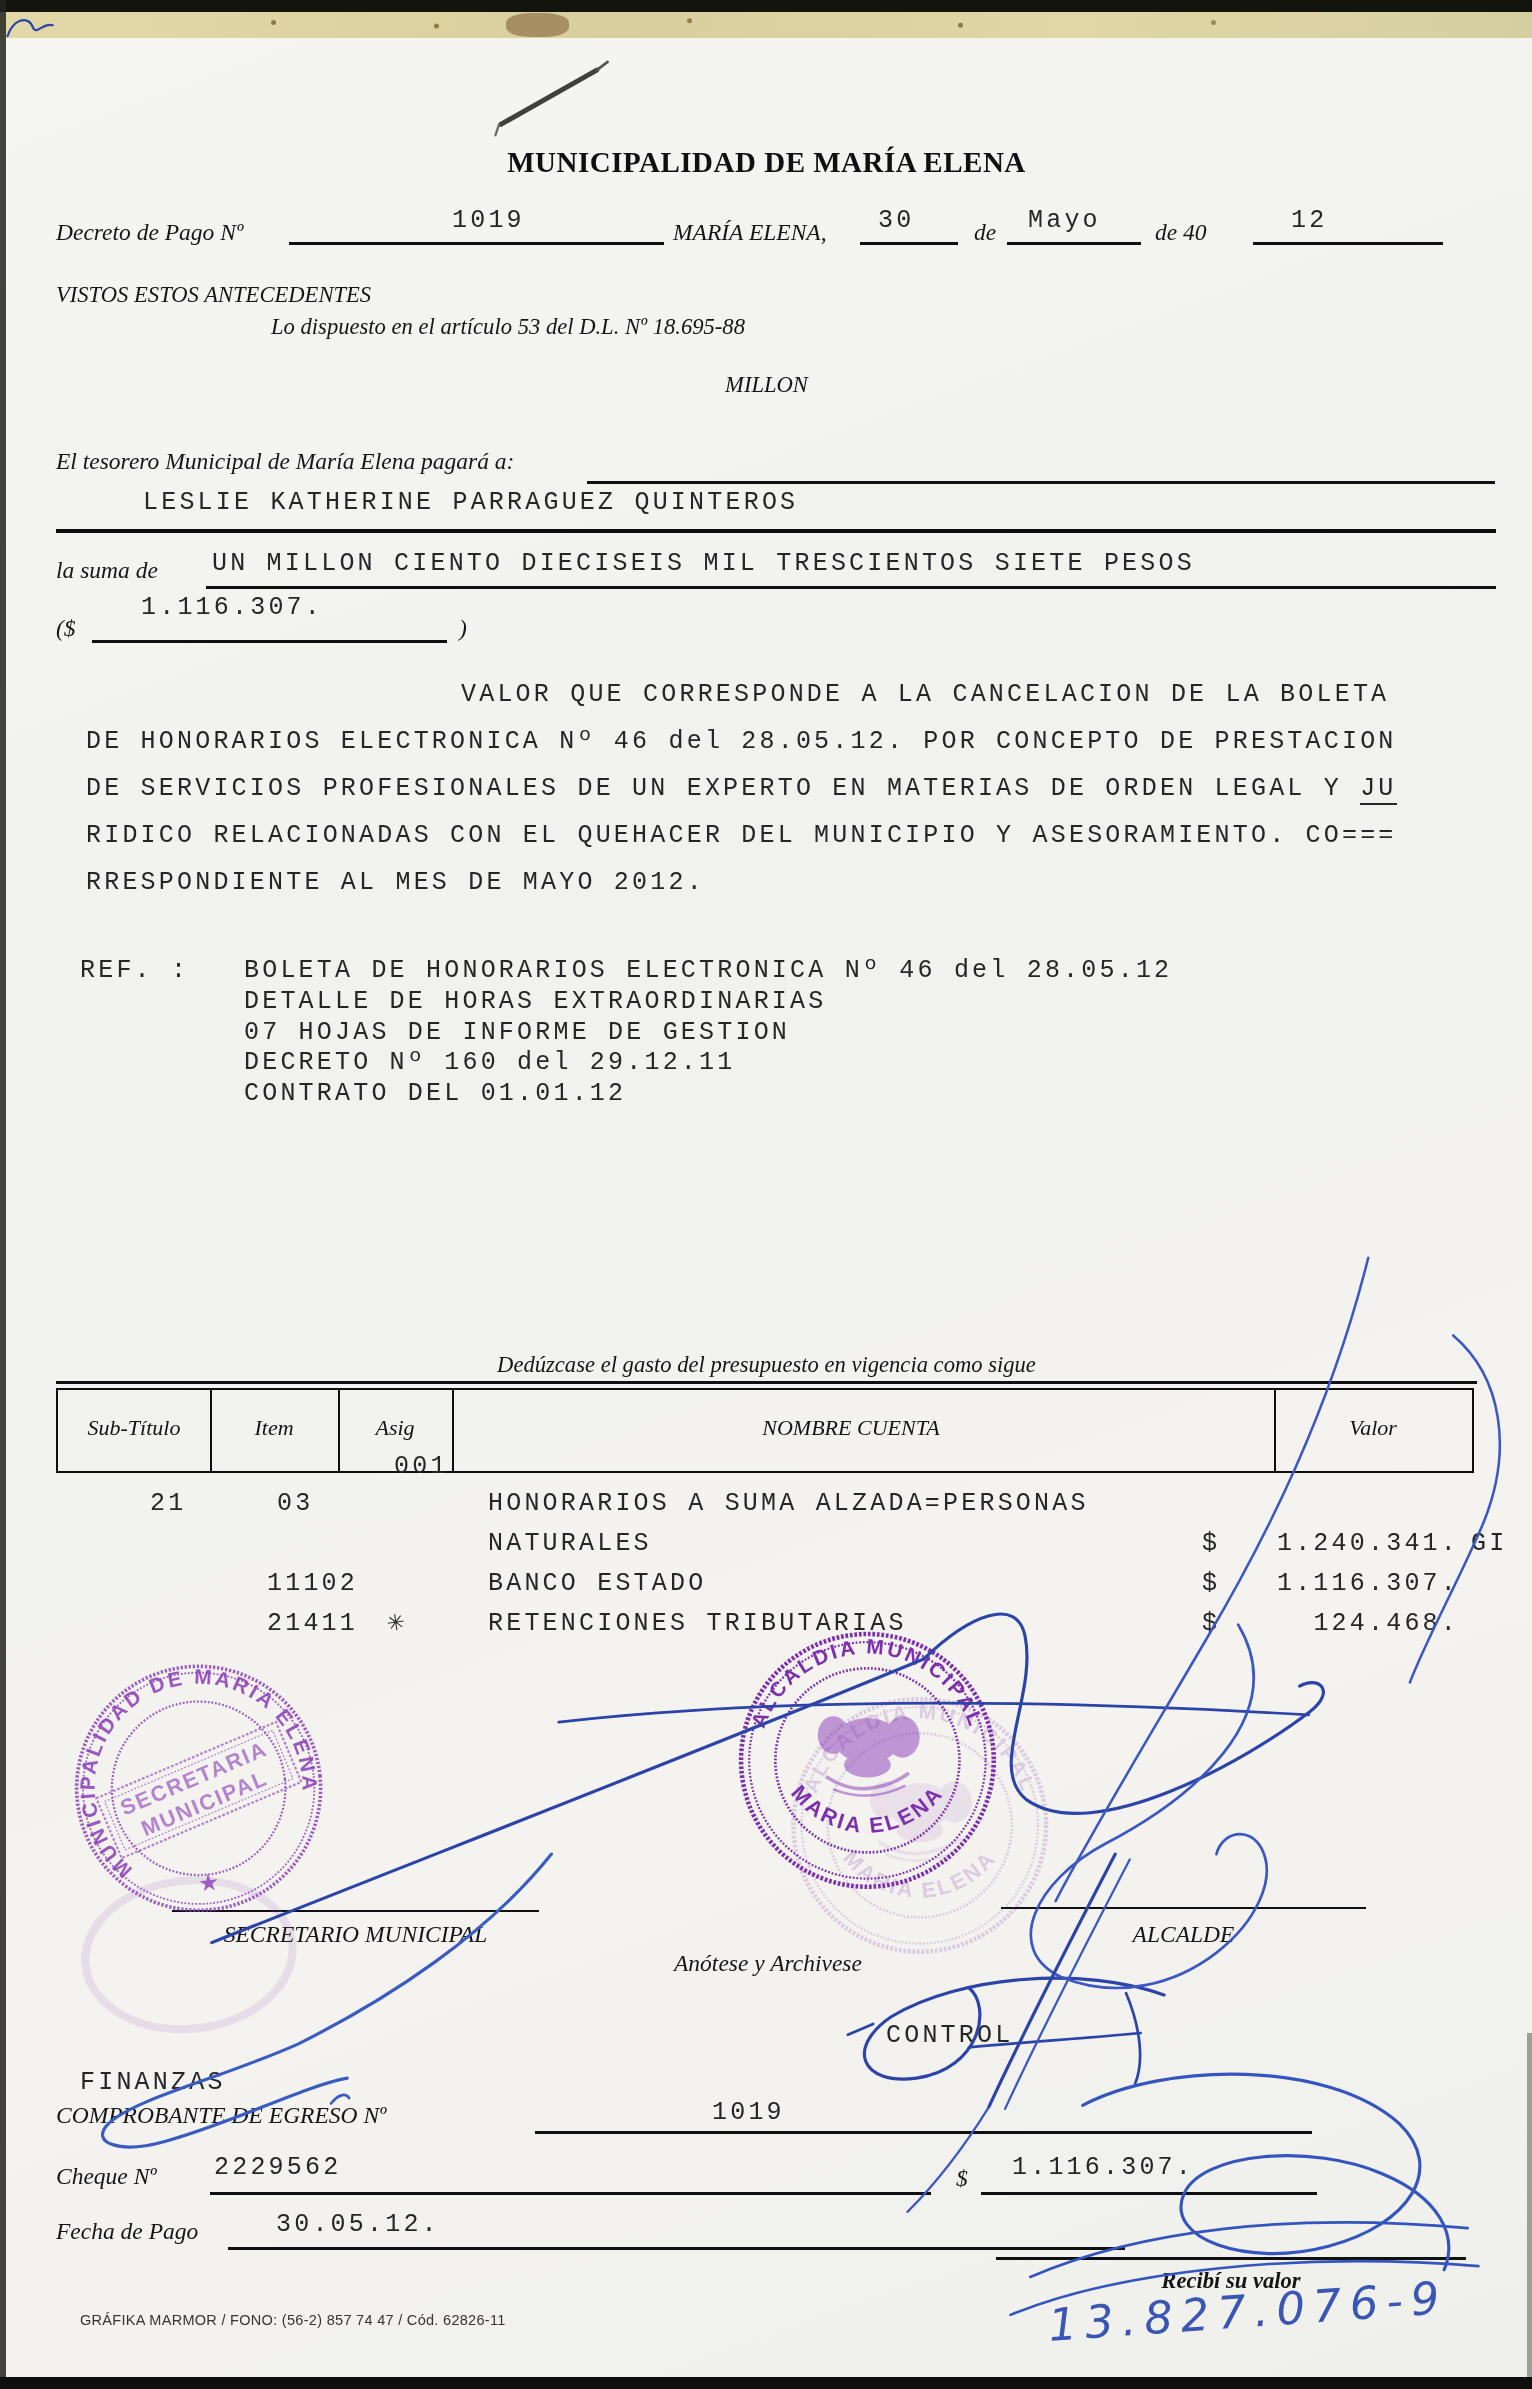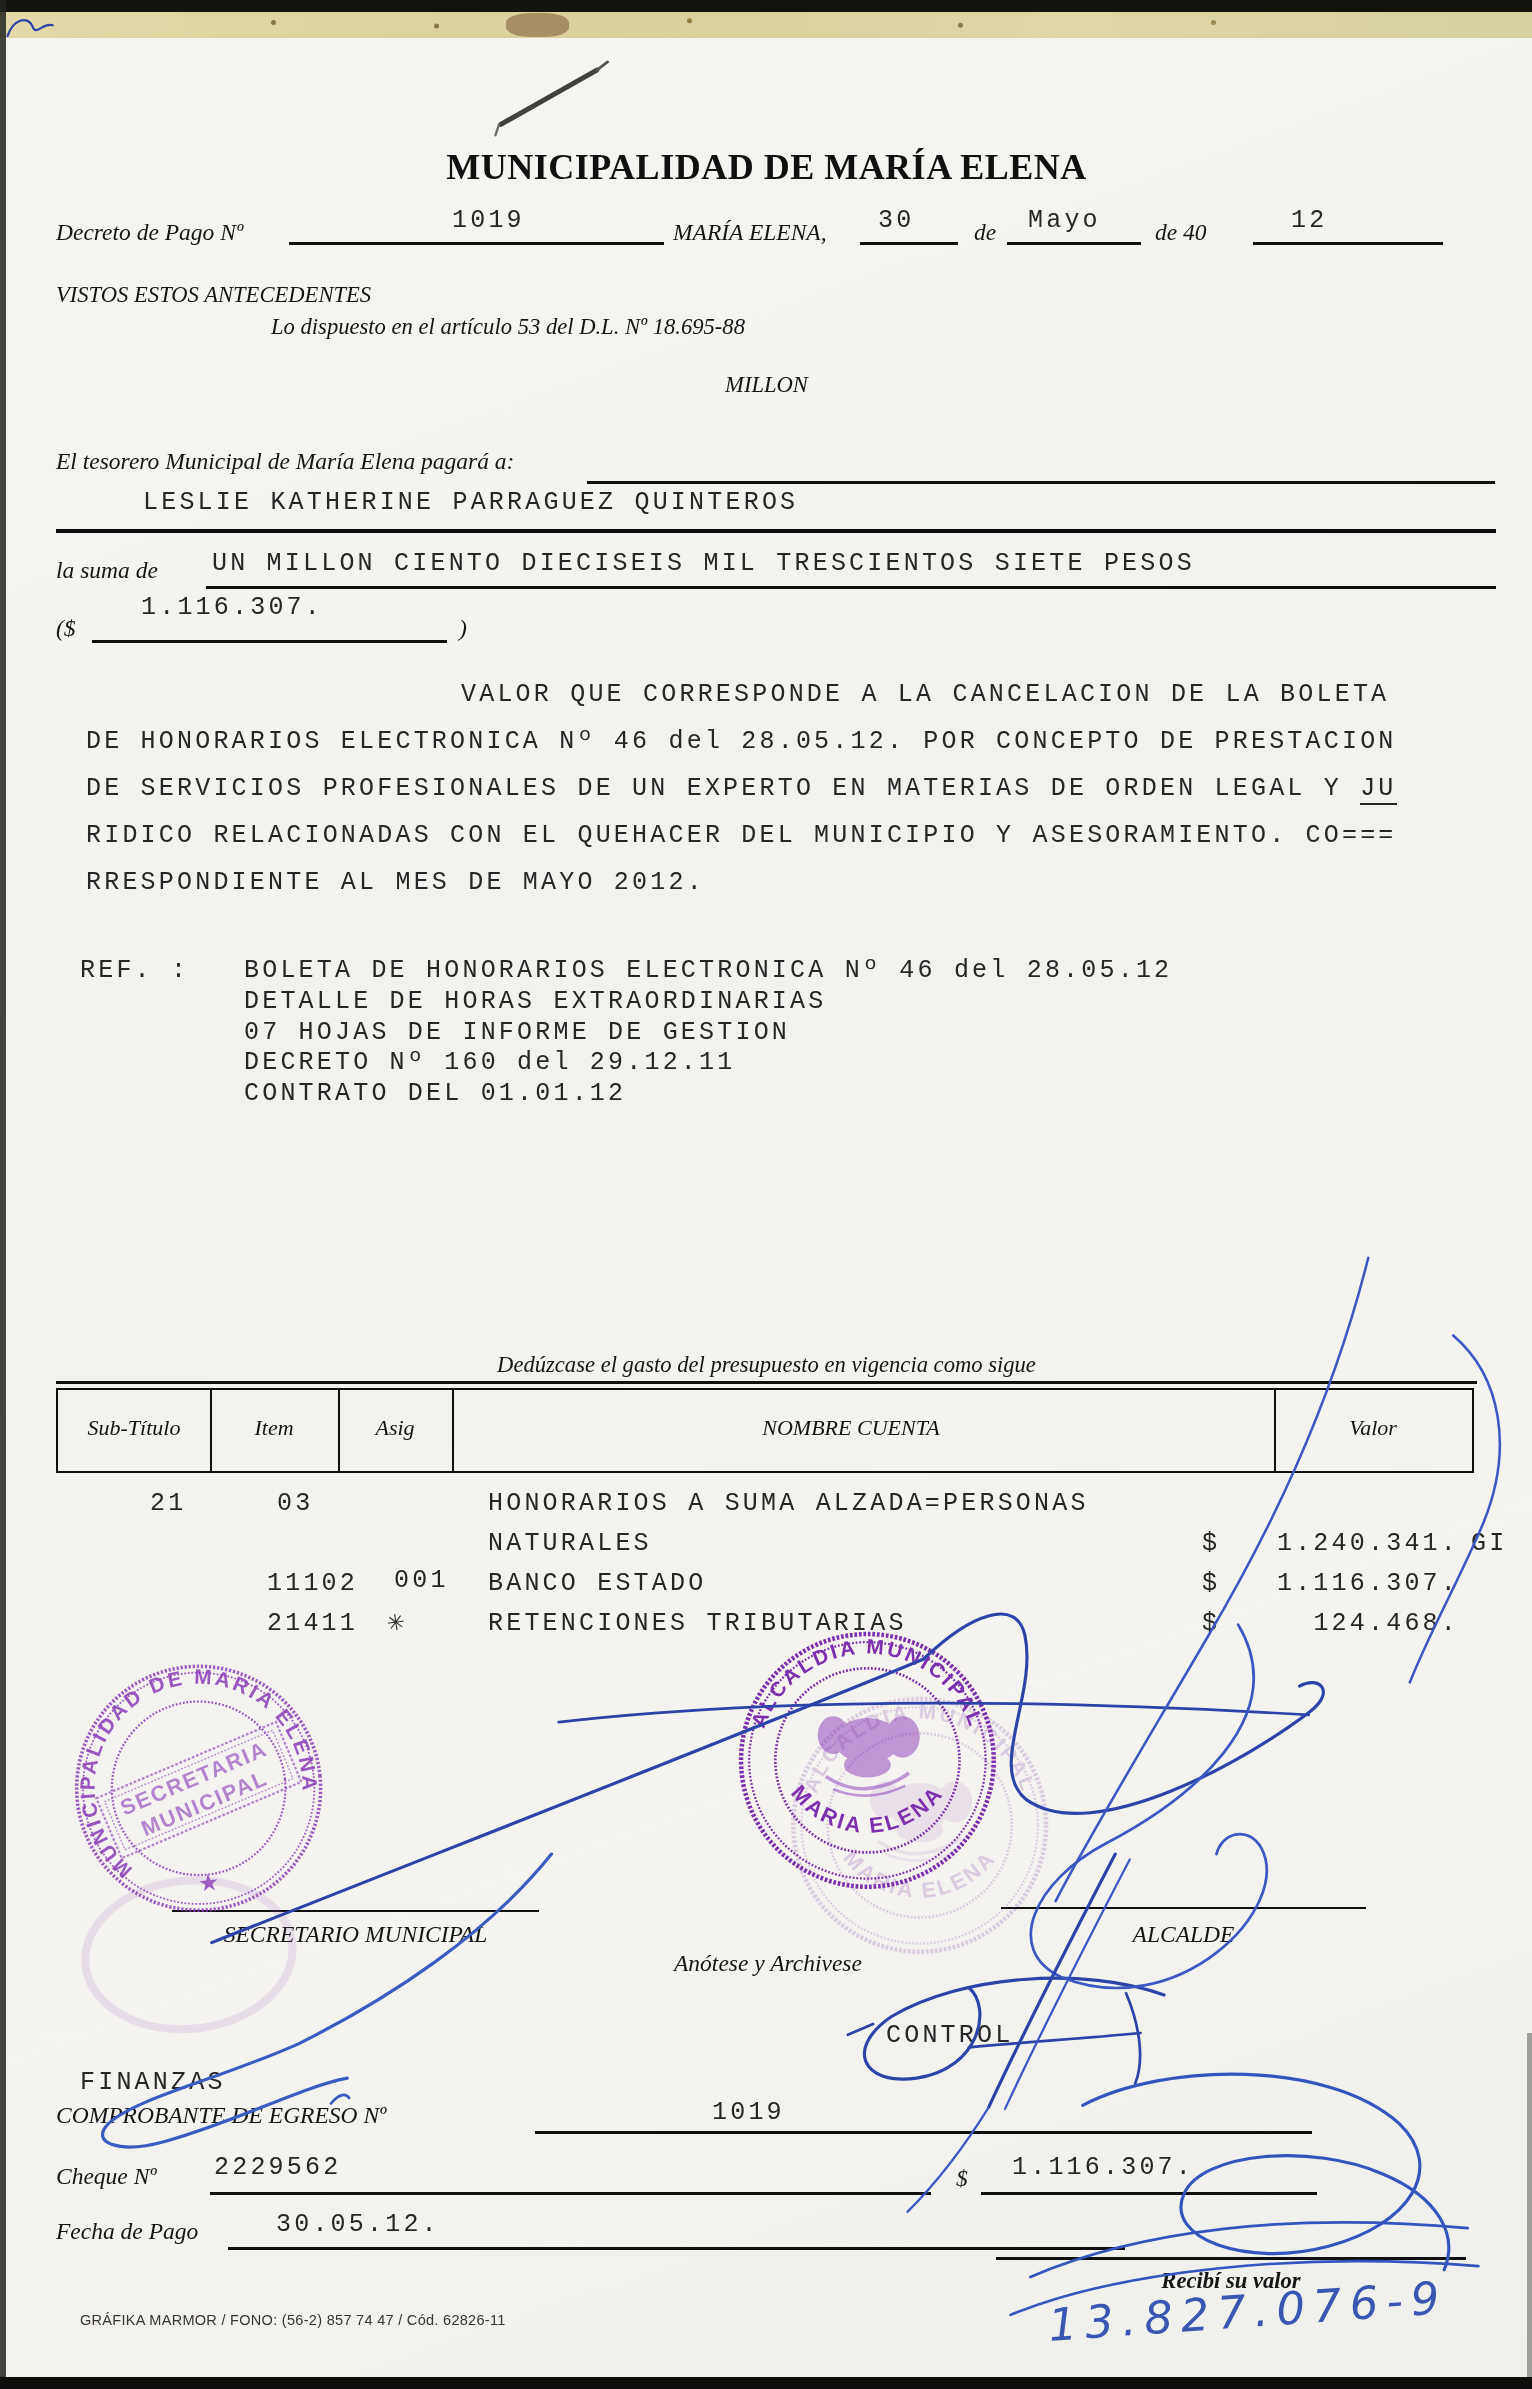--- a/index.html
+++ b/index.html
@@ -4,21 +4,21 @@
 <style>
   html,body{margin:0;padding:0;background:#6b6b6b;}
   #page{position:relative;width:1533px;height:2389px;margin:0 auto;overflow:hidden;
         background:linear-gradient(160deg,#f5f5f2 0%,#f1f1ee 40%,#f4f3ef 70%,#efefec 100%);
         font-family:"Liberation Serif", serif;}
   .abs{position:absolute;}
   .it{font-family:"Liberation Serif", serif;font-style:italic;color:#151515;font-size:23.5px;white-space:pre;}
   .it-b{font-weight:bold;}
   .tw{font-family:"Liberation Mono","DejaVu Sans Mono",monospace;color:#262626;font-size:25px;
       letter-spacing:3.2px;white-space:pre;}
-  .title{font-family:"Liberation Serif", serif;font-weight:bold;font-size:36px;color:#101010;
+  .title{font-family:"Liberation Serif", serif;font-weight:bold;font-size:29px;color:#101010;
          letter-spacing:0.5px;text-align:center;}
   .rule{background:#101010;height:2.7px;}
   .rule2{background:#101010;height:1.8px;}
   .thick{background:#0c0c0c;height:3.6px;}
   .u-suffix{border-bottom:2.7px solid #262626;}
   .tbox{border:2.3px solid #0e0e0e;}
   .vline{position:absolute;top:0;bottom:0;width:2.3px;background:#0e0e0e;}
   .th{position:absolute;top:25px;font-style:italic;font-size:22px;color:#131313;text-align:center;}
   .amt{display:inline-block;width:228px;text-align:right;}
   .footer{font-family:"Liberation Sans", sans-serif;font-size:14.5px;color:#38342e;letter-spacing:0.3px;}
@@ -106,21 +106,21 @@
     <div class="vline" style="left:1216px;"></div>
     <div class="th" style="left:0;width:152px;">Sub-Título</div>
     <div class="th" style="left:152px;width:128px;">Item</div>
     <div class="th" style="left:280px;width:114px;">Asig</div>
     <div class="th" style="left:382px;width:822px;">NOMBRE CUENTA</div>
     <div class="th" style="left:1216px;width:198px;">Valor</div>
   </div>
 
   <div class="abs tw" style="left:150px;top:1489px;">21</div>
   <div class="abs tw" style="left:277px;top:1489px;">03</div>
-  <div class="abs tw" style="left:394px;top:1566px;">001</div>
+  <div class="abs tw" style="left:394px;top:1452px;">001</div>
   <div class="abs tw" style="left:488px;top:1489px;">HONORARIOS A SUMA ALZADA=PERSONAS</div>
   <div class="abs tw" style="left:488px;top:1529px;">NATURALES</div>
   <div class="abs tw" style="left:1202px;top:1529px;">$</div>
   <div class="abs tw" style="left:1231px;top:1529px;"><span class="amt">1.240.341.</span></div>
   <div class="abs tw" style="left:1471px;top:1529px;">GI</div>
 
   <div class="abs tw" style="left:267px;top:1569px;">11102</div>
   <div class="abs tw" style="left:488px;top:1569px;">BANCO ESTADO</div>
   <div class="abs tw" style="left:1202px;top:1569px;">$</div>
   <div class="abs tw" style="left:1231px;top:1569px;"><span class="amt">1.116.307.</span></div>

